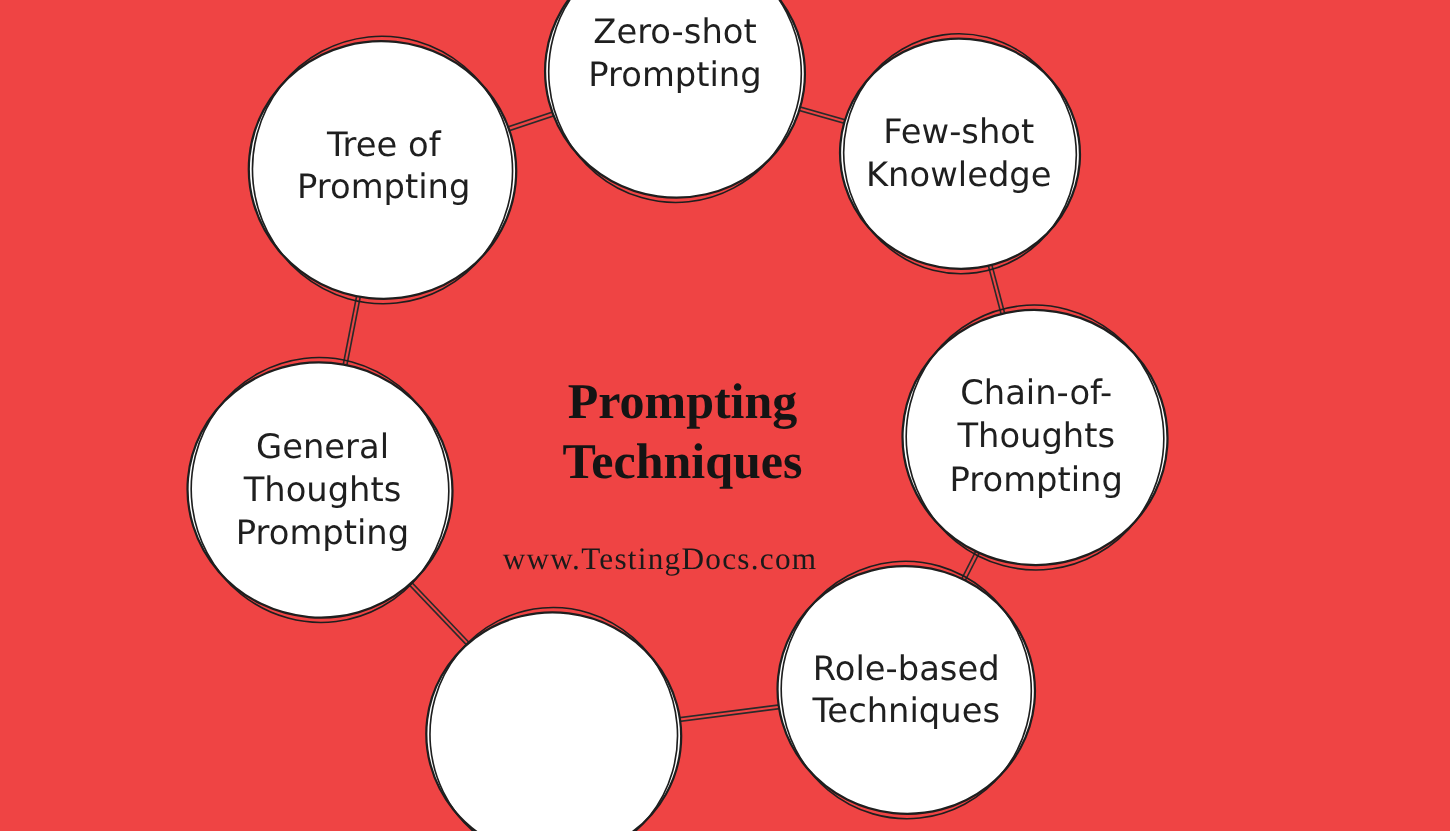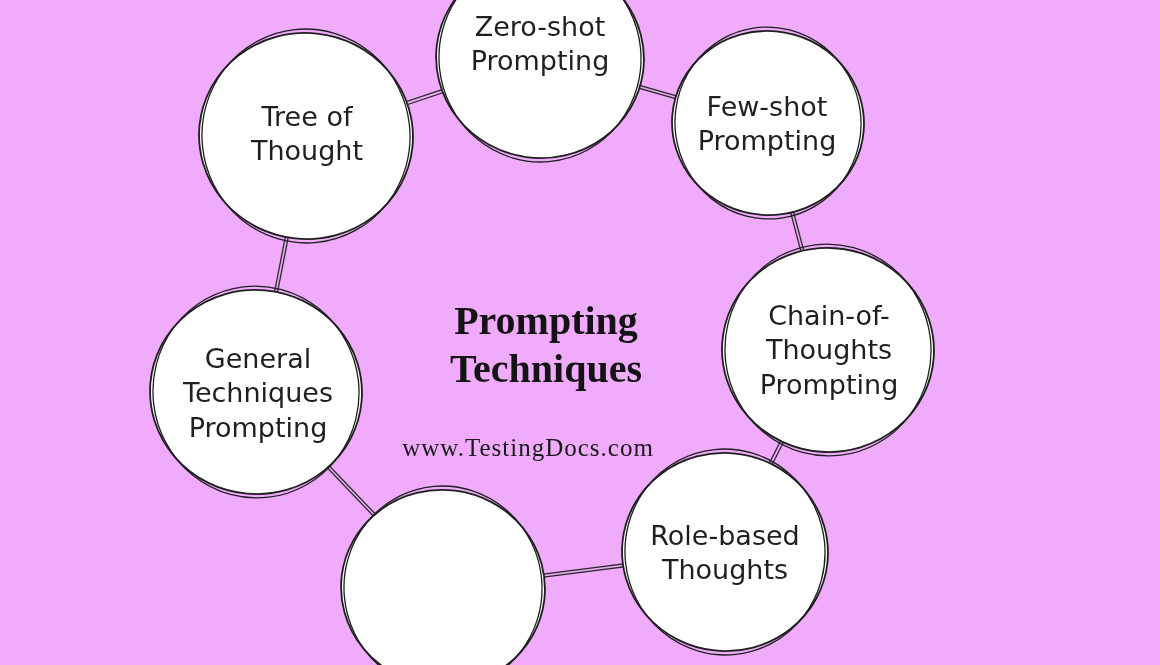--- a/index.html
+++ b/index.html
@@ -5,21 +5,21 @@
   html, body {
     margin: 0;
     padding: 0;
     background: #ffffff;
   }
   #stage {
     position: relative;
     width: 1160px;
     height: 665px;
     overflow: hidden;
-    background: #f0abfc;
+    background: #ef4444;
     font-family: "DejaVu Sans", sans-serif;
   }
   #diagram-svg {
     position: absolute;
     left: 0;
     top: 0;
   }
   .connector-line {
     stroke: #2a2a2a;
     stroke-width: 1.3;
@@ -130,35 +130,35 @@
     <g>
       <ellipse class="sketch-circle-main" cx="306" cy="136" rx="107" ry="103" transform="rotate(6 306 136)"></ellipse>
       <ellipse class="sketch-circle-ghost" cx="306" cy="136" rx="104" ry="107" transform="rotate(-6 306 136)"></ellipse>
     </g>
   </svg>
 
   <div class="node-label" style="left:540px; top:44px;">Zero-shot
 Prompting</div>
 
   <div class="node-label" style="left:767px; top:124px;">Few-shot
-Prompting</div>
+Knowledge</div>
 
   <div class="node-label" style="left:829px; top:350px;">Chain-of-
 Thoughts
 Prompting</div>
 
   <div class="node-label" style="left:725px; top:553px;">Role-based
-Thoughts</div>
+Techniques</div>
 
 
   <div class="node-label" style="left:258px; top:393px;">General
-Techniques
+Thoughts
 Prompting</div>
 
   <div class="node-label" style="left:307px; top:134px;">Tree of
-Thought</div>
+Prompting</div>
 
   <div class="diagram-title" style="left:546px; top:345px;">Prompting
 Techniques</div>
 
   <div class="website-watermark" style="left:528px; top:448px;">www.TestingDocs.com</div>
 
 </div>
 
 </body></html>

